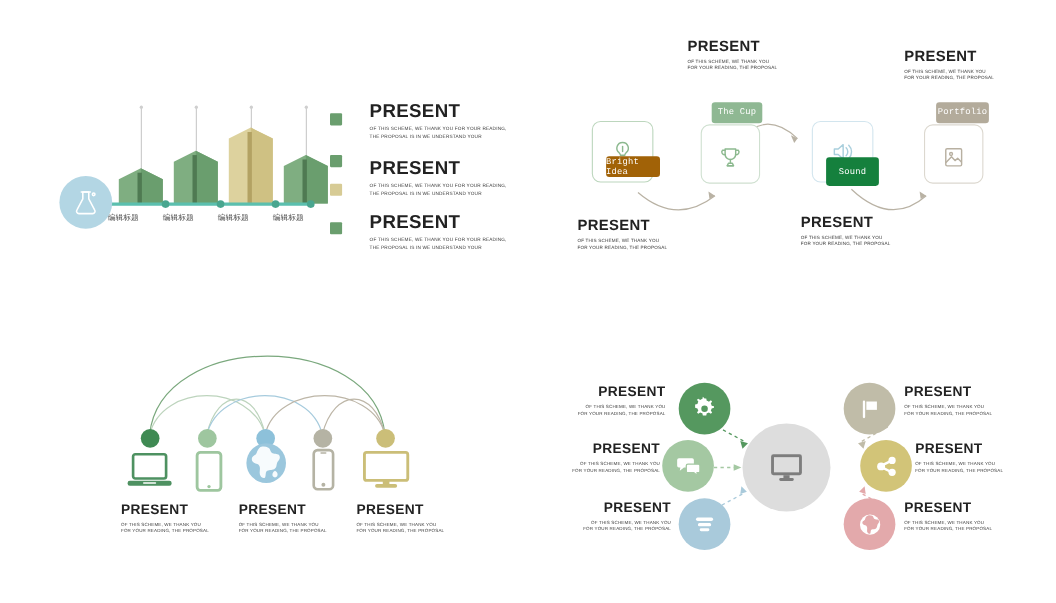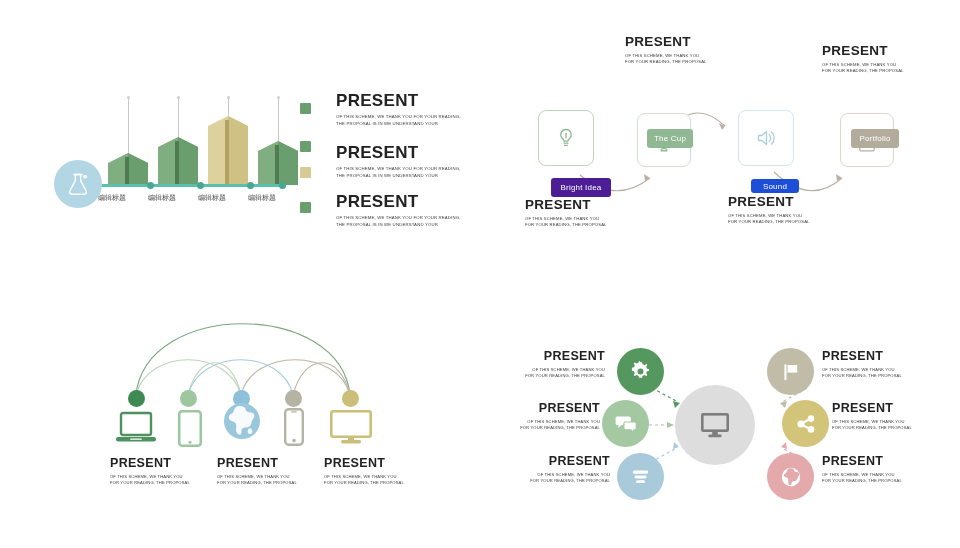--- a/index.html
+++ b/index.html
@@ -86,24 +86,23 @@
     position: absolute;
     border-radius: 8px;
     background: #ffffff;
     display: flex; align-items: center; justify-content: center;
   }
   .flow-tag {
     position: absolute;
     border-radius: 3px;
     color: #ffffff;
     font-size: 8px;
-    font-family: Liberation Sans, sans-serif;
+    font-family: Liberation Mono, monospace;
     display: flex; align-items: center; justify-content: center;
     letter-spacing: .2px;
-    margin-top: 36px;
   }
 
   
   .node-dot {
     position: absolute;
     border-radius: 50%;
   }
 
   
   .hub-circle {
@@ -216,42 +215,42 @@
     </svg>
 
     <div class="flow-card" style="left:18px; top:80px; width:56px; height:56px; border:1.3px solid #bcd6bd;">
       <svg width="24" height="24" viewBox="0 0 24 24" fill="none" stroke="#8cb98f" stroke-width="1.3" stroke-linecap="round" stroke-linejoin="round">
         <path d="M12 3.5 a5.2 5.2 0 0 0 -3.2 9.3 c0.8 0.7 1.2 1.5 1.3 2.4 l3.8 0 c0.1 -0.9 0.5 -1.7 1.3 -2.4 A5.2 5.2 0 0 0 12 3.5 Z"></path>
         <path d="M10.1 17.2 L13.9 17.2"></path>
         <path d="M10.6 19.4 L13.4 19.4"></path>
         <path d="M12 7.2 L12 11.8"></path>
       </svg>
     </div>
-    <div class="flow-tag" style="left:31px; top:112px; width:60px; height:19px; background:#4c1d95;">Bright Idea</div>
+    <div class="flow-tag" style="left:31px; top:112px; width:49px; height:19px; background:#a16207;">Bright Idea</div>
 
     <div class="flow-card" style="left:117px; top:83px; width:54px; height:54px; border:1.3px solid #cfe0d0;">
       <svg width="24" height="24" viewBox="0 0 24 24" fill="none" stroke="#8cb98f" stroke-width="1.3" stroke-linecap="round" stroke-linejoin="round" style="margin-top:6px;">
         <path d="M7.2 4.4 L16.8 4.4 L16.8 9.2 a4.8 4.8 0 0 1 -9.6 0 Z"></path>
         <path d="M7.2 5.6 L4.8 5.6 a2.4 2.4 0 0 0 2.5 3.9"></path>
         <path d="M16.8 5.6 L19.2 5.6 a2.4 2.4 0 0 1 -2.5 3.9"></path>
         <path d="M12 14 L12 17.4"></path>
         <path d="M9.2 19.6 L14.8 19.6"></path>
         <path d="M10.2 17.4 L13.8 17.4 L14.8 19.6 L9.2 19.6 Z"></path>
       </svg>
     </div>
     <div class="flow-tag" style="left:127px; top:63px; width:46px; height:19px; background:#8fb893;">The Cup</div>
 
     <div class="flow-card" style="left:218px; top:80px; width:56px; height:56px; border:1.3px solid #d2e5ee;">
       <svg width="24" height="24" viewBox="0 0 24 24" fill="none" stroke="#a9cfdd" stroke-width="1.3" stroke-linecap="round" stroke-linejoin="round">
         <path d="M4.5 9.5 L8 9.5 L12.5 5.5 L12.5 18.5 L8 14.5 L4.5 14.5 Z"></path>
         <path d="M15.2 8.4 a5 5 0 0 1 0 7.2"></path>
         <path d="M17.6 6 a8.4 8.4 0 0 1 0 12"></path>
       </svg>
     </div>
-    <div class="flow-tag" style="left:231px; top:113px; width:48px; height:14px; background:#1d4ed8;">Sound</div>
+    <div class="flow-tag" style="left:231px; top:113px; width:48px; height:26px; background:#15803d;">Sound</div>
 
     <div class="flow-card" style="left:320px; top:83px; width:54px; height:54px; border:1.3px solid #dcd8cf;">
       <svg width="24" height="24" viewBox="0 0 24 24" fill="none" stroke="#b8b0a1" stroke-width="1.3" stroke-linecap="round" stroke-linejoin="round" style="margin-top:5px;">
         <rect x="4.8" y="4.2" width="14.4" height="15.6" rx="1.2"></rect>
         <circle cx="9.6" cy="9" r="1.3"></circle>
         <path d="M5.2 16.6 L10 11.6 L13.2 15 L15.6 12.8 L18.8 16"></path>
       </svg>
     </div>
     <div class="flow-tag" style="left:331px; top:63px; width:48px; height:19px; background:#b3ab9b;">Portfolio</div>
 

